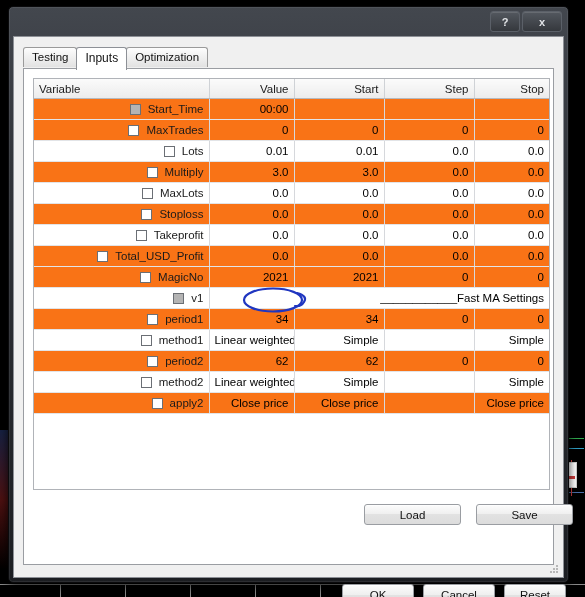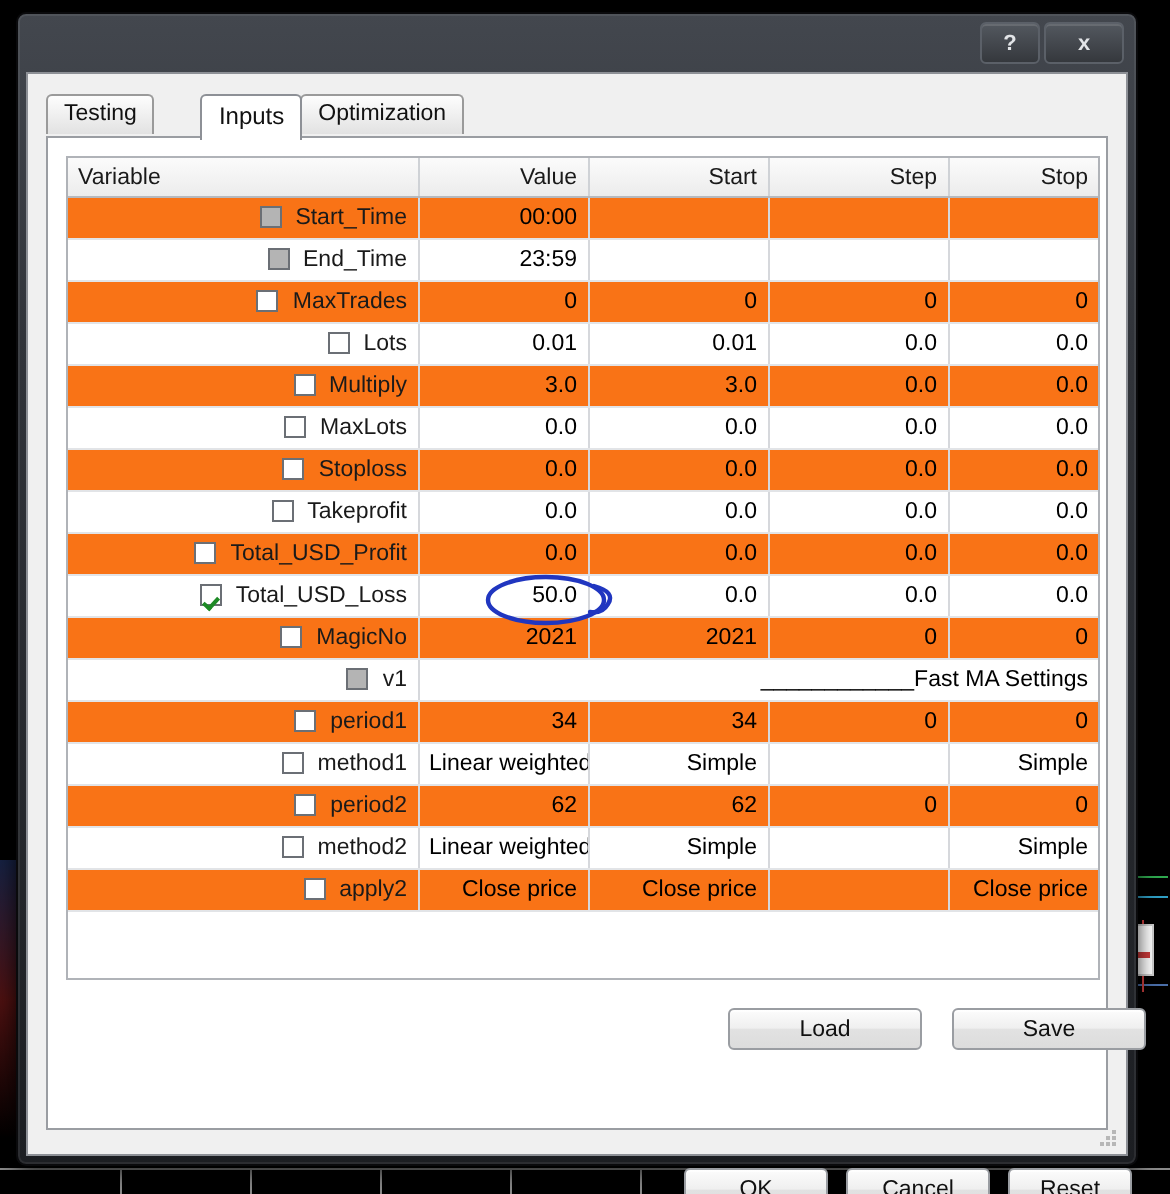--- a/index.html
+++ b/index.html
@@ -139,21 +139,20 @@
     cursor: pointer;
     position: relative;
   }
   .tab.active {
     height: 22px;
     line-height: 21px;
     background: #fff;
     border-color: #8d9096;
     z-index: 3;
     font-size: 12px;
-    margin-left: 24px;
   }
 
   
   #tabpage {
     position: absolute;
     left: 9px; right: 9px; top: 31px;
     height: 497px;
     background: #fff;
     border: 1px solid #9a9da2;
     box-sizing: border-box;
@@ -351,27 +350,20 @@
             </tr>
           </thead>
           <tbody id="grid-body">
               <tr class="alt">
                 <td class="varcell"><span class="ck disabled"></span><span class="vname">Start_Time</span></td>
                 <td class="textval">00:00</td>
                 <td class="textval"></td>
                 <td class="textval"></td>
                 <td class="textval"></td>
               </tr>
-              <tr>
-                <td class="varcell"><span class="ck disabled"></span><span class="vname">End_Time</span></td>
-                <td class="textval">23:59</td>
-                <td class="textval"></td>
-                <td class="textval"></td>
-                <td class="textval"></td>
-              </tr>
               <tr class="alt">
                 <td class="varcell"><span class="ck"></span><span class="vname">MaxTrades</span></td>
                 <td>0</td>
                 <td>0</td>
                 <td>0</td>
                 <td>0</td>
               </tr>
               <tr>
                 <td class="varcell"><span class="ck"></span><span class="vname">Lots</span></td>
                 <td>0.01</td>
@@ -403,27 +395,20 @@
               <tr>
                 <td class="varcell"><span class="ck"></span><span class="vname">Takeprofit</span></td>
                 <td>0.0</td>
                 <td>0.0</td>
                 <td>0.0</td>
                 <td>0.0</td>
               </tr>
               <tr class="alt">
                 <td class="varcell"><span class="ck"></span><span class="vname">Total_USD_Profit</span></td>
                 <td>0.0</td>
-                <td>0.0</td>
-                <td>0.0</td>
-                <td>0.0</td>
-              </tr>
-              <tr>
-                <td class="varcell"><span class="ck checked"></span><span class="vname">Total_USD_Loss</span></td>
-                <td>50.0</td>
                 <td>0.0</td>
                 <td>0.0</td>
                 <td>0.0</td>
               </tr>
               <tr class="alt">
                 <td class="varcell"><span class="ck"></span><span class="vname">MagicNo</span></td>
                 <td>2021</td>
                 <td>2021</td>
                 <td>0</td>
                 <td>0</td>

